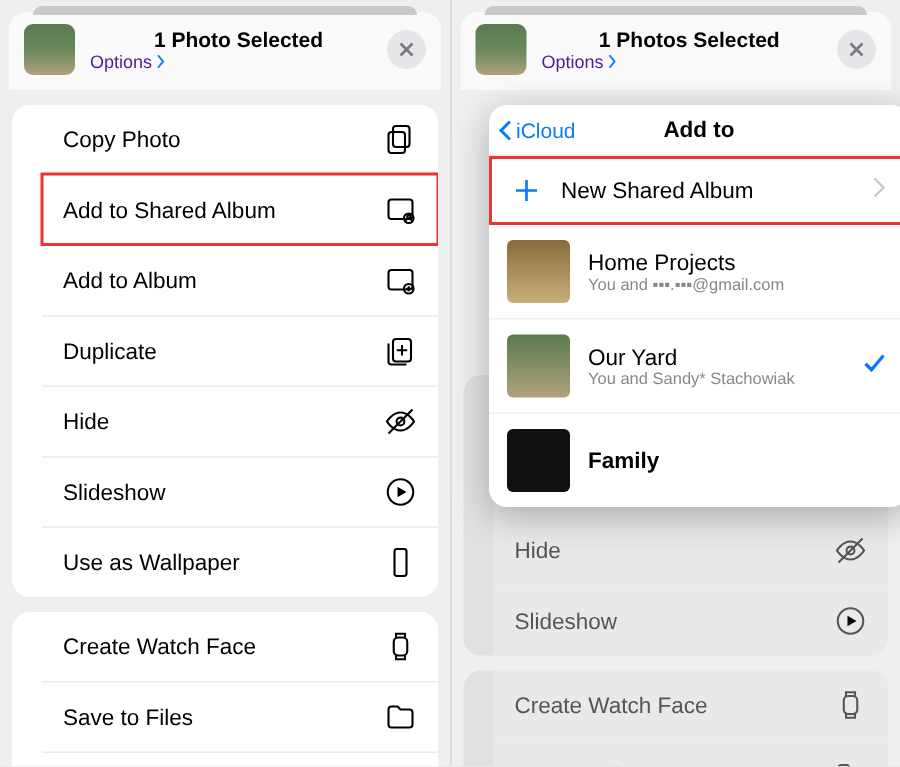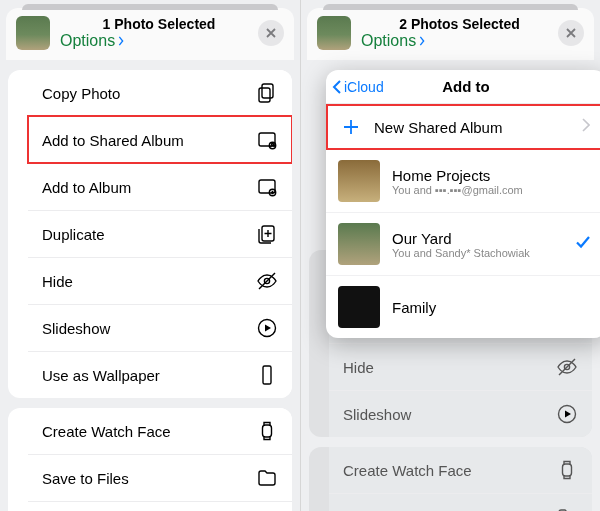--- a/index.html
+++ b/index.html
@@ -27,21 +27,21 @@
     background: linear-gradient(180deg,#5a7a4f 0%, #6d8a5d 55%, #b0a27c 100%);
     flex: none; margin-right: 10px;
   }
   .thumb.stack { position: relative; }
   .thumb.stack::after{
     content:""; position:absolute; top:-3px; left:-3px; width:34px; height:34px;
     border-radius:6px; background:#3a3a3a; z-index:-1;
   }
   .hdr-txt { flex: 1; text-align: center; }
   .hdr-title { font-size: 14px; font-weight: 600; color:#000; }
-  .hdr-opt { font-size: 16px; color:#15803d; display:flex; align-items:center; gap:2px;}
+  .hdr-opt { font-size: 12px; color:#4c1d95; display:flex; align-items:center; gap:2px;}
   .hdr-opt svg{width:8px;height:10px}
   .close-btn {
     width: 26px; height: 26px; border-radius: 50%;
     background: #e6e6e8; display:flex; align-items:center; justify-content:center;
     color:#7a7a7e;
   }
   .close-btn svg{width:12px;height:12px}
 
   
   .group {
@@ -221,21 +221,21 @@
         </span>
       </div>
       <div class="row"></div>
     </div>
 </div>
 
 <div class="pane dimmed">
   <div class="sheet-hdr">
     <div class="thumb stack"></div>
     <div class="hdr-txt">
-      <div class="hdr-title">2 Photos Selected</div>
+      <div class="hdr-title">1 Photos Selected</div>
       <div class="hdr-opt">
         <span>Options</span>
         <svg viewBox="0 0 8 12">
             <path d="M2 1l4 5-4 5" stroke="#0a7aff" fill="none" stroke-width="1.6"></path>
           </svg>
       </div>
     </div>
     <div class="close-btn">
       <svg viewBox="0 0 12 12">
           <path d="M2 2l8 8M10 2l-8 8" stroke="currentColor" stroke-width="1.8"></path>
@@ -338,21 +338,21 @@
           <div style="flex: 1 1 0%;">
             <div class="pop-label">Our Yard</div>
             <div class="pop-sub">You and Sandy* Stachowiak</div>
           </div>
           <div class="check"><svg viewBox="0 0 18 18">
               <path d="M3 9.5l4 4L15 4"></path>
             </svg></div>
         </div>
         <div class="pop-row">
           <div class="alb-thumb t3"></div>
-          <div style="flex: 1 1 0%;">
+          <div style="flex: 1 1 0%; font-weight: bold;">
             <div class="pop-label">Family</div>
           </div>
         </div>
       </div>
   </div>
 </div>
 
 <svg width="0" height="0" style="position:absolute">
   <defs>
     <g id="i-copy">

